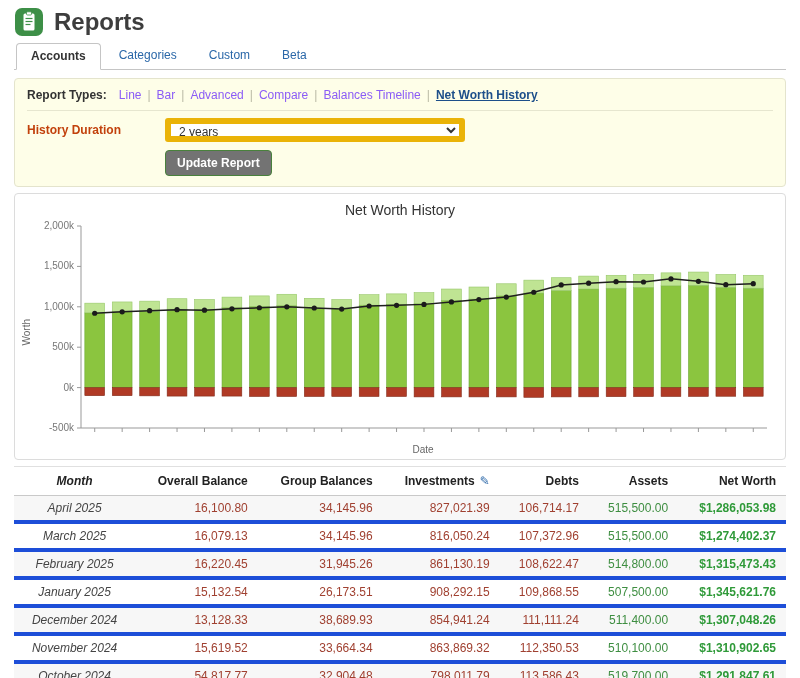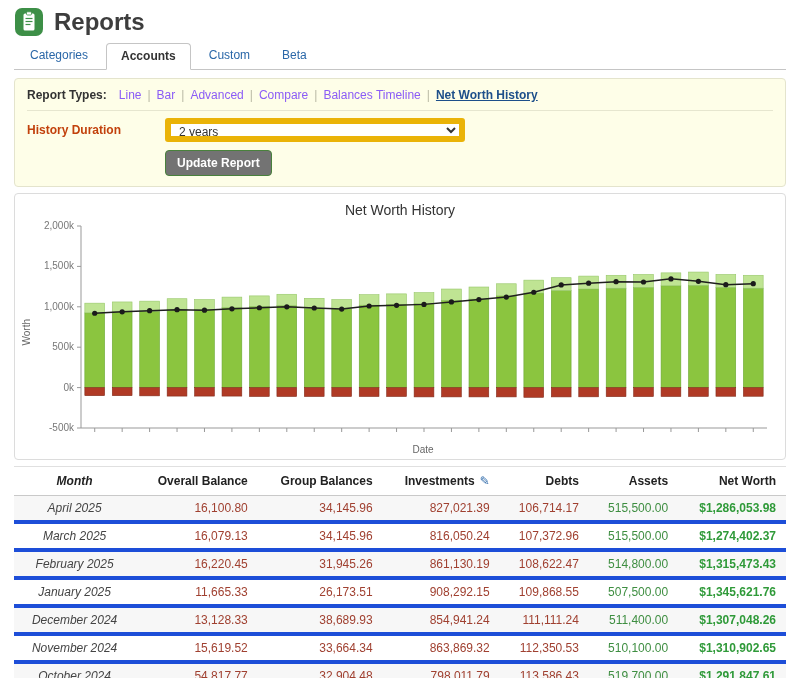--- a/index.html
+++ b/index.html
@@ -68,22 +68,22 @@
         <rect x="12.5" y="4.8" width="5" height="3.2" rx="1" fill="#ffffff" stroke="#3d8f47" stroke-width="0.8"></rect>
         <line x1="11.5" y1="11.5" x2="18.5" y2="11.5" stroke="#3d8f47" stroke-width="1.2"></line>
         <line x1="11.5" y1="14.5" x2="18.5" y2="14.5" stroke="#3d8f47" stroke-width="1.2"></line>
         <line x1="11.5" y1="17.5" x2="16.5" y2="17.5" stroke="#3d8f47" stroke-width="1.2"></line>
       </svg>
     </span>
     <h1>Reports</h1>
   </header>
 
   <nav class="tabs" id="tabs">
+      <a class="tab active">Accounts</a>
       <a class="tab">Categories</a>
-      <a class="tab active">Accounts</a>
       <a class="tab">Custom</a>
       <a class="tab">Beta</a>
     </nav>
 
   <section class="controls">
     <div class="rt-row">
       <span class="rt-label">Report Types:</span><span id="report-types"><a class="rt-link">Line</a><span class="sep">|</span><a class="rt-link">Bar</a><span class="sep">|</span><a class="rt-link">Advanced</a><span class="sep">|</span><a class="rt-link">Compare</a><span class="sep">|</span><a class="rt-link">Balances Timeline</a><span class="sep">|</span><a class="rt-link active">Net Worth History</a></span>
     </div>
     <div class="divider"></div>
     <div class="duration-row">
@@ -280,21 +280,21 @@
           <td class="al-left st-plain">February 2025</td>
           <td class="al-right st-red">16,220.45</td>
           <td class="al-right st-red">31,945.26</td>
           <td class="al-right st-red">861,130.19</td>
           <td class="al-right st-red">108,622.47</td>
           <td class="al-right st-green">514,800.00</td>
           <td class="al-right st-net">$1,315,473.43</td>
         </tr>
         <tr class="">
           <td class="al-left st-plain">January 2025</td>
-          <td class="al-right st-red">11,665.33</td>
+          <td class="al-right st-red">15,132.54</td>
           <td class="al-right st-red">26,173.51</td>
           <td class="al-right st-red">908,292.15</td>
           <td class="al-right st-red">109,868.55</td>
           <td class="al-right st-green">507,500.00</td>
           <td class="al-right st-net">$1,345,621.76</td>
         </tr>
         <tr class="shaded">
           <td class="al-left st-plain">December 2024</td>
           <td class="al-right st-red">13,128.33</td>
           <td class="al-right st-red">38,689.93</td>

